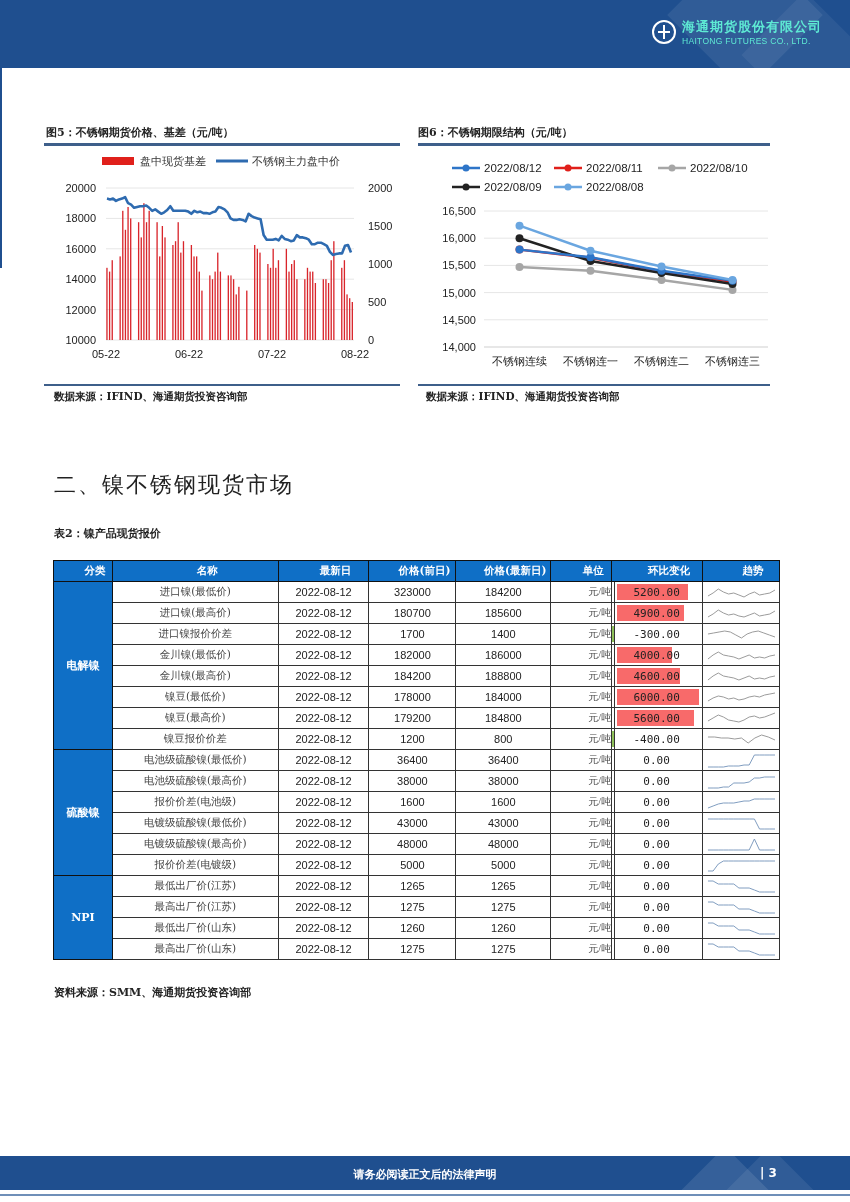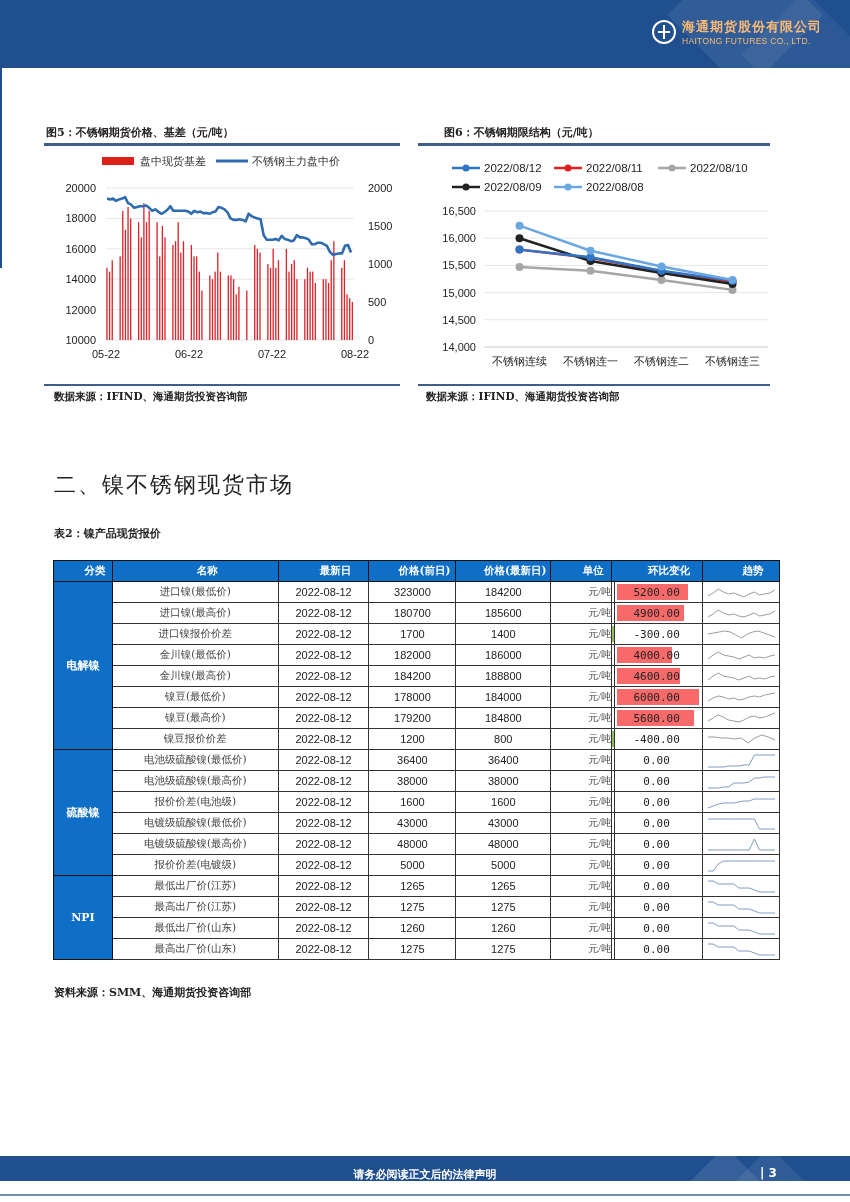--- a/index.html
+++ b/index.html
@@ -4,21 +4,21 @@
 <style>
   * { box-sizing: border-box; margin: 0; padding: 0; }
   body { width: 850px; height: 1202px; background: #fff; position: relative; font-family: "DejaVu Sans", sans-serif; color: #222; overflow: hidden; }
   .header { position: absolute; left: 0; top: 0; width: 850px; height: 68px; background: #1f4f8f; overflow: hidden; }
   .header .deco1 { position: absolute; left: 690px; top: -40px; width: 110px; height: 110px; background: rgba(255,255,255,0.08); transform: rotate(45deg); }
   .header .deco2 { position: absolute; left: 760px; top: 10px; width: 90px; height: 90px; background: rgba(255,255,255,0.06); transform: rotate(45deg); }
   .logo { position: absolute; left: 652px; top: 18px; display: flex; align-items: center; gap: 6px; }
   .logo-mark { width: 24px; height: 24px; border: 2px solid #fff; border-radius: 50%; position: relative; }
   .logo-mark:before { content: ""; position: absolute; left: 4px; top: 9px; width: 12px; height: 2px; background: #fff; }
   .logo-mark:after { content: ""; position: absolute; left: 9px; top: 3px; width: 2px; height: 14px; background: #fff; }
-  .logo-text { color: #fdba74; }
+  .logo-text { color: #5eead4; }
   .logo-cn { font-family: "DejaVu Serif", serif; font-size: 13px; font-weight: bold; letter-spacing: 1px; }
   .logo-en { font-family: "Liberation Sans", sans-serif; font-size: 8.5px; letter-spacing: 0.3px; }
   .left-rule { position: absolute; left: 0; top: 68px; width: 2px; height: 200px; background: #1f4f8f; }
 
   .fig-title { position: absolute; font-size: 11px; font-weight: bold; font-family: "DejaVu Serif", serif; }
   .fig-rule { position: absolute; height: 3px; background: #3e5f8a; }
   .fig-src { position: absolute; font-size: 10.5px; font-weight: bold; font-family: "DejaVu Serif", serif; text-align: center; }
 
   .chart-wrap { position: absolute; }
   svg text { font-family: "Liberation Sans", sans-serif; }
@@ -33,21 +33,21 @@
   table.spot td.unit { font-family: Liberation Serif, serif; font-size: 10px; color: #444; text-align: right; }
   table.spot td.cat { background: #0f6fc6; color: #fff; font-weight: bold; font-family: "DejaVu Serif", serif; font-size: 11px; border: 1px solid #111; }
   td.chg { position: relative; text-align: center; padding-right: 4px !important; font-family: "DejaVu Sans Mono", monospace !important; font-size: 11px !important; }
   .bar-pos { position: absolute; left: 8px; top: 2px; bottom: 2px; background: #f86a6a; }
   .chg span { position: relative; }
   td.spark { padding: 0 2px !important; }
   td.spark svg { display: block; width: 100%; height: 19px; }
 
   .src2 { position: absolute; left: 54px; top: 985px; font-size: 11px; font-weight: bold; font-family: "DejaVu Serif", serif; }
 
-  .footer { position: absolute; left: 0; top: 1156px; width: 850px; height: 25px; background: #1f4f8f; overflow: hidden; }
+  .footer { position: absolute; left: 0; top: 1156px; width: 850px; height: 34px; background: #1f4f8f; overflow: hidden; }
   .footer .deco1 { position: absolute; left: 690px; top: 5px; width: 70px; height: 70px; background: rgba(255,255,255,0.1); transform: rotate(45deg); }
   .footer .deco2 { position: absolute; left: 735px; top: 5px; width: 70px; height: 70px; background: rgba(255,255,255,0.08); transform: rotate(45deg); }
   .footer .note { position: absolute; left: 0; width: 850px; top: 11px; text-align: center; color: #fff; font-size: 11px; font-weight: bold; font-family: "DejaVu Serif", serif; }
   .footer .pg { position: absolute; left: 760px; top: 10px; color: #fff; font-size: 12px; font-weight: bold; }
   .footer-line { position: absolute; left: 0; top: 1194px; width: 850px; height: 2px; background: #6f8fb8; }
 </style>
 </head>
 <body>
 
 <div class="header">
@@ -157,21 +157,21 @@
       <rect x="299.7468085106383" y="116.2" width="1.3191489361702127" height="79.8" fill="#d9252b"></rect>
       <rect x="302.3851063829787" y="150.4" width="1.3191489361702127" height="45.6" fill="#d9252b"></rect>
       <rect x="305.0234042553191" y="154.2" width="1.3191489361702127" height="41.800000000000004" fill="#d9252b"></rect>
       <rect x="307.66170212765957" y="158" width="1.3191489361702127" height="38" fill="#d9252b"></rect>
       <polyline points="63.0,54.6 66.0,55.4 69.0,54.6 72.0,56.9 75.0,55.4 78.1,54.6 81.1,53.1 84.1,59.2 87.1,60.7 90.1,63.8 93.1,63.0 96.1,62.2 99.1,62.2 102.2,61.5 105.2,63.8 108.2,66.8 111.2,65.3 114.2,67.6 117.2,69.8 120.2,68.3 123.2,66.0 126.3,62.2 129.3,66.8 132.3,66.8 135.3,66.8 138.3,66.8 141.3,66.8 144.3,67.6 147.3,69.8 150.4,66.8 153.4,68.3 156.4,67.6 159.4,69.1 162.4,69.1 165.4,69.8 168.4,68.3 171.4,67.6 174.5,63.0 177.5,63.8 180.5,65.3 183.5,68.3 186.5,74.4 189.5,75.9 192.5,75.9 195.5,75.2 198.6,75.9 201.6,77.4 204.6,69.8 207.6,72.1 210.6,73.6 213.6,74.4 216.6,75.2 219.6,91.1 222.7,95.7 225.7,95.7 228.7,95.7 231.7,94.9 234.7,96.4 237.7,91.9 240.7,94.9 243.7,95.7 246.8,97.2 249.8,96.4 252.8,91.1 255.8,93.4 258.8,93.4 261.8,94.2 264.8,95.7 267.8,100.2 270.9,100.2 273.9,98.7 276.9,98.7 279.9,100.2 282.9,101.8 285.9,107.8 288.9,110.9 291.9,110.1 295.0,109.4 298.0,109.4 301.0,101.8 304.0,101.0 307.0,108.6" fill="none" stroke="#2e6bb0" stroke-width="2.6" stroke-linejoin="round"></polyline>
     </svg>
 </div>
 <div class="fig-rule" style="left:44px;top:384px;width:356px;height:2px;"></div>
 <div class="fig-src" style="left:54px;top:390px;">数据来源：IFIND、海通期货投资咨询部</div>
 
-<div class="fig-title" style="left:444px;top:125px;">图6：不锈钢期限结构（元/吨）</div>
+<div class="fig-title" style="left:418px;top:125px;">图6：不锈钢期限结构（元/吨）</div>
 <div class="fig-rule" style="left:418px;top:143px;width:352px;"></div>
 <div class="chart-wrap" style="left:418px;top:148px;width:360px;height:232px;">
   <svg id="chart6" width="360" height="232">
       <line x1="34" y1="20" x2="62" y2="20" stroke="#2e75c8" stroke-width="2.5"></line>
       <circle cx="48" cy="20" r="3.5" fill="#2e75c8"></circle>
       <text x="66" y="24" font-size="11.5" fill="#222">2022/08/12</text>
       <line x1="136" y1="20" x2="164" y2="20" stroke="#e0201b" stroke-width="2.5"></line>
       <circle cx="150" cy="20" r="3.5" fill="#e0201b"></circle>
       <text x="168" y="24" font-size="11.5" fill="#222">2022/08/11</text>
       <line x1="240" y1="20" x2="268" y2="20" stroke="#a6a6a6" stroke-width="2.5"></line>

